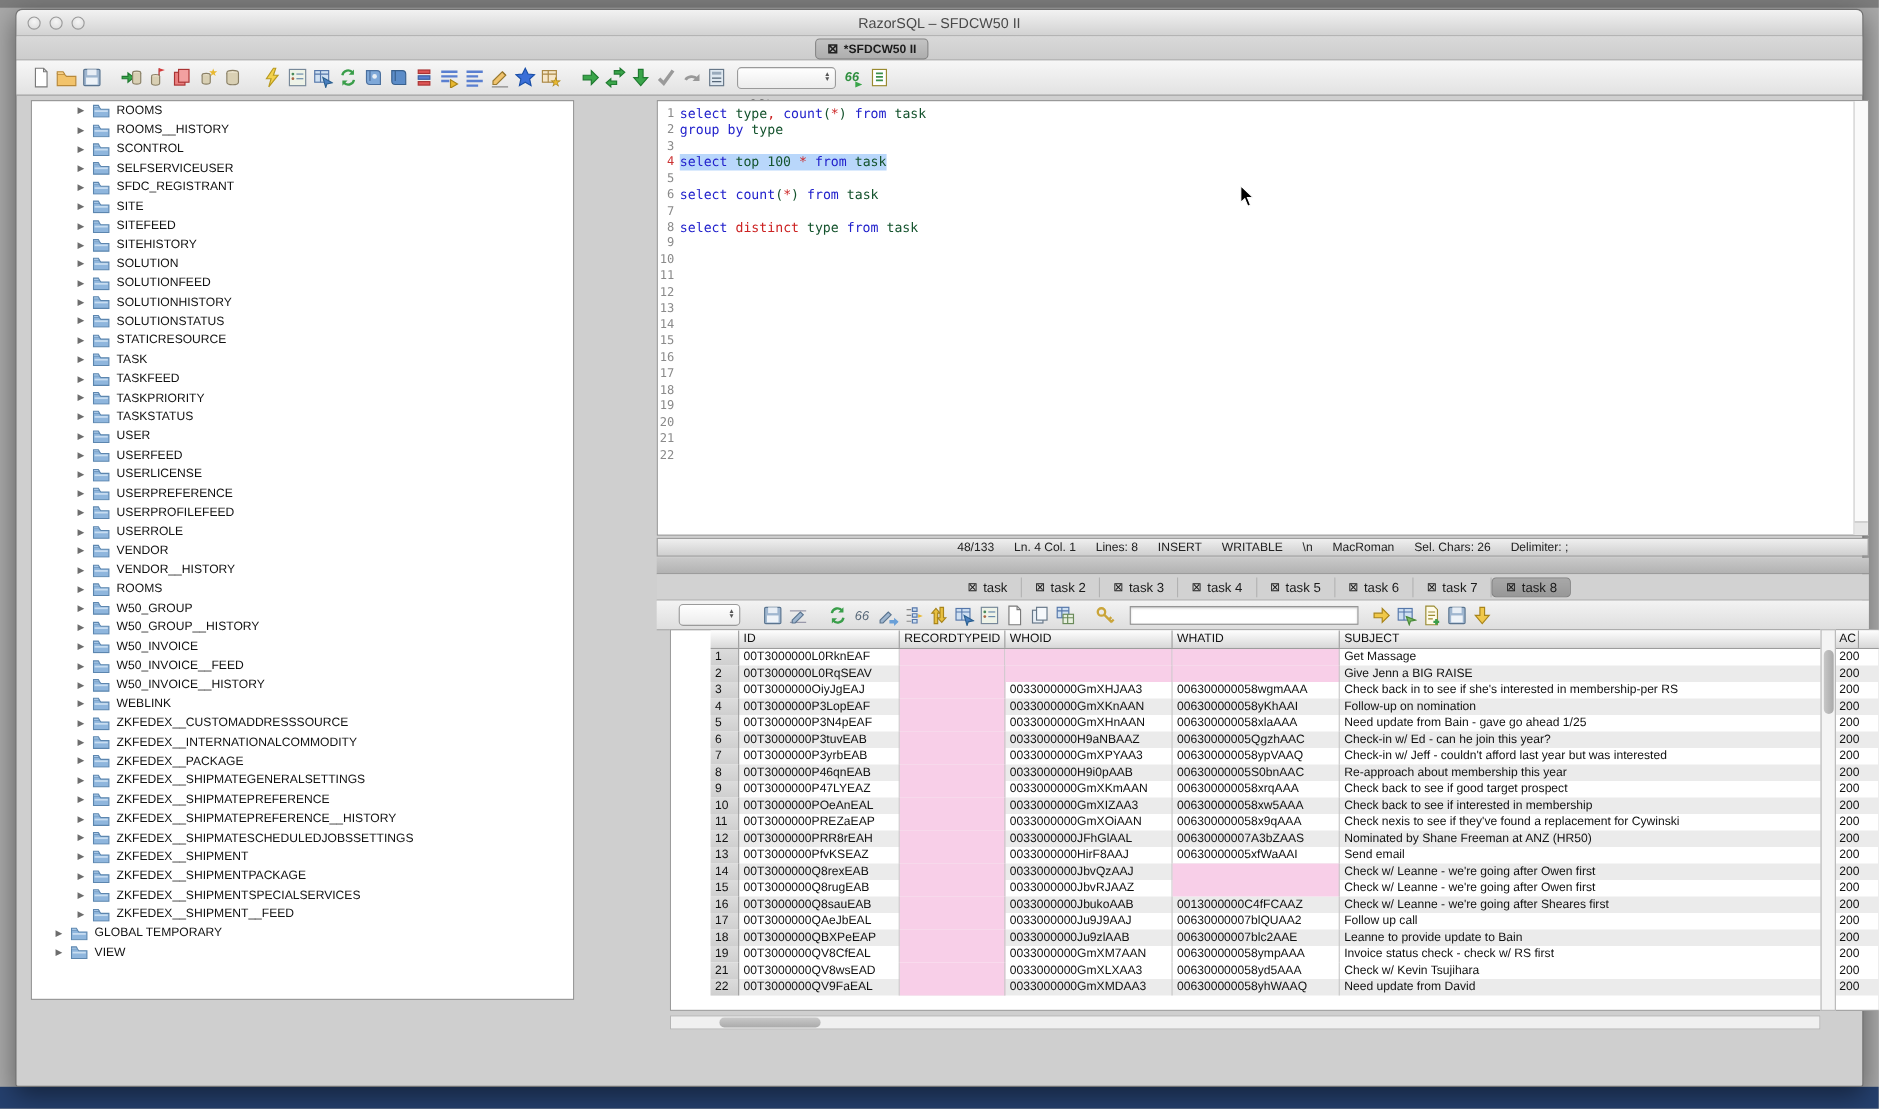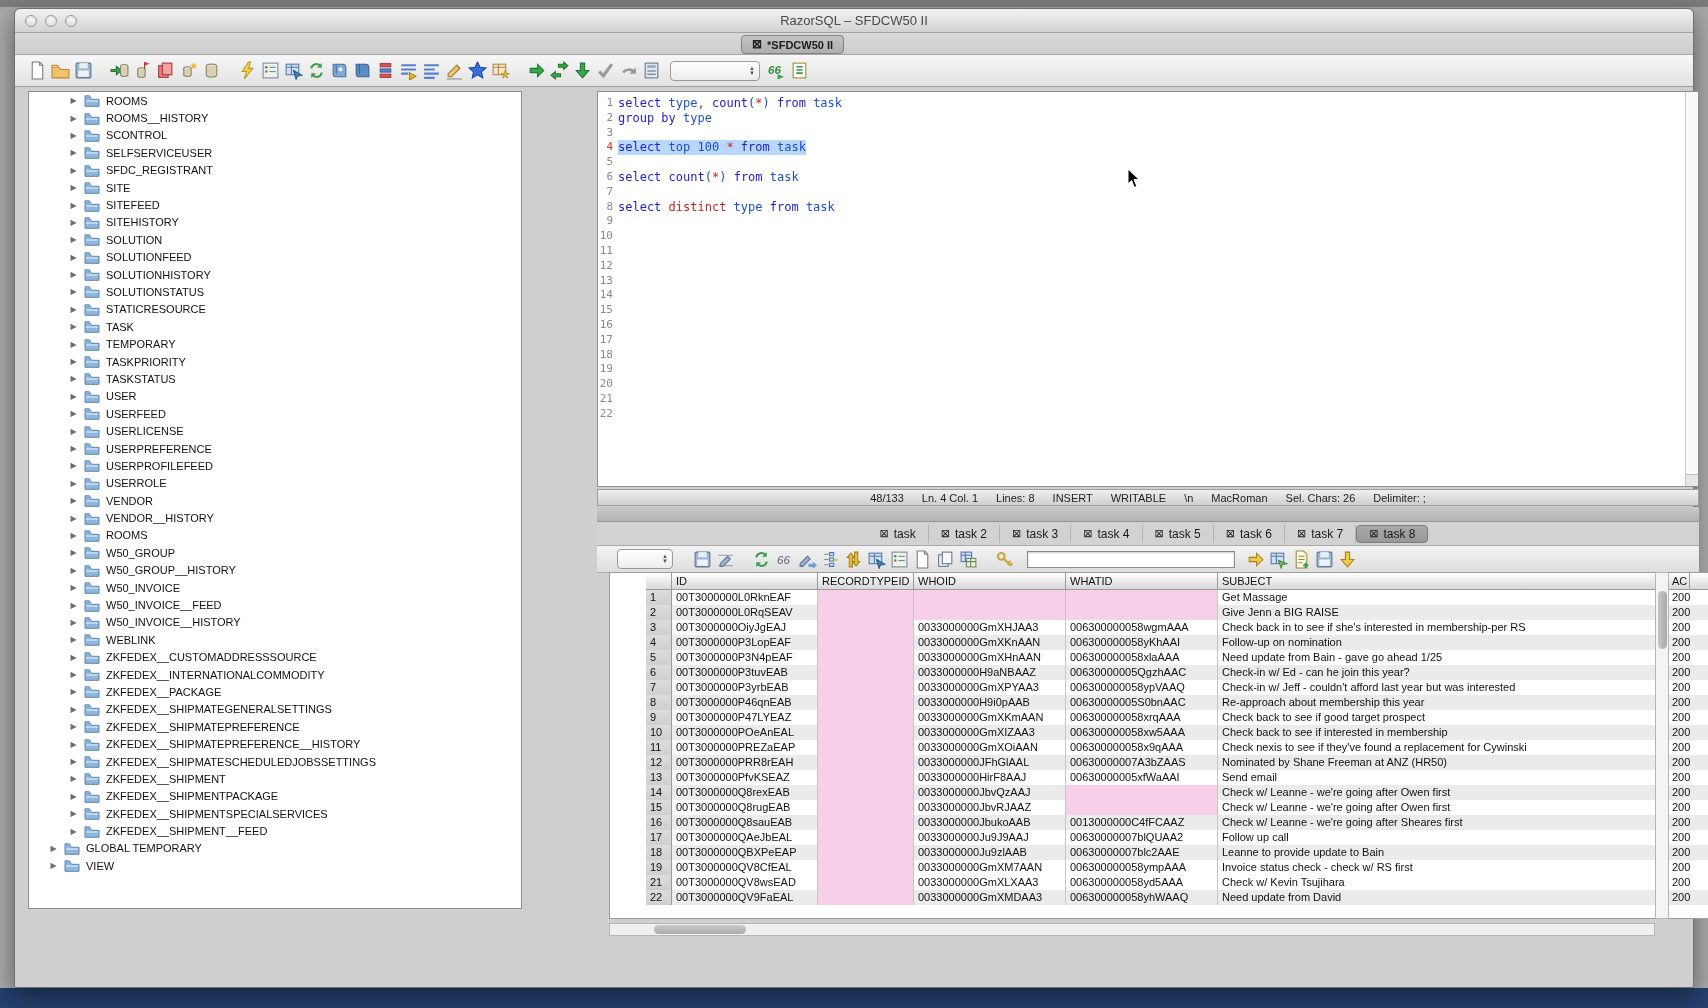--- a/index.html
+++ b/index.html
@@ -57,21 +57,21 @@
 
   .editor { position:absolute; left:0; top:0; width:1102px; height:396px; background:#fff;
             border:1px solid #8f8f8f; }
   .code { position:absolute; left:0; top:4px; right:14px; bottom:8px; overflow:hidden;
           font-family:"DejaVu Sans Mono", monospace; font-size:12px; line-height:14.8px; }
   .codeline { display:flex; height:14.8px; }
   .ln { width:20px; text-align:right; padding-right:5px; color:#8a8a8a; font-size:11px; flex:none; }
   .ln.cur { color:#cc3333; }
   .tok-k { color:#2222cc; }
   .tok-r { color:#cc2222; }
-  .tok-p { color:#1d4ed8; }
+  .tok-p { color:#14532d; }
   .selhl { background:#b9d7fb; }
   .vscroll { position:absolute; right:0; top:0; width:13px; height:100%;
              background:#fafafa; border-left:1px solid #c9c9c9; }
   .vscroll .corner { position:absolute; bottom:0; left:0; width:12px; height:12px;
                      background:#e7e7e7; border-top:1px solid #bbb; }
 
   .estatus { position:absolute; left:0; top:398px; width:1102px; height:17px;
              background:linear-gradient(#efefef,#cfcfcf); border:1px solid #9f9f9f;
              display:flex; align-items:center; justify-content:center; font-size:11px; color:#222; }
   .estatus span { margin:0 9px; white-space:pre; }
@@ -501,21 +501,21 @@
       </div>
       <div class="tree-row" style="padding-left: 38px;">
         <span class="tw">▶</span>
         <span class="fold">
           <svg width="16" height="13" viewBox="0 0 16 13">
             <path d="M1 3.5h5.2l1.5 1.8H15v7H1z" fill="#8fb6dd" stroke="#5c86af"></path>
             <path d="M1 3.5V1.8h4.4l1 1.7" fill="#a9c8e8" stroke="#5c86af"></path>
             <rect x="2" y="6.2" width="12" height="1.6" fill="#c8ddf1"></rect>
           </svg>
         </span>
-        <span>TEMPORARY</span>
+        <span>TASKFEED</span>
       </div>
       <div class="tree-row" style="padding-left: 38px;">
         <span class="tw">▶</span>
         <span class="fold">
           <svg width="16" height="13" viewBox="0 0 16 13">
             <path d="M1 3.5h5.2l1.5 1.8H15v7H1z" fill="#8fb6dd" stroke="#5c86af"></path>
             <path d="M1 3.5V1.8h4.4l1 1.7" fill="#a9c8e8" stroke="#5c86af"></path>
             <rect x="2" y="6.2" width="12" height="1.6" fill="#c8ddf1"></rect>
           </svg>
         </span>

